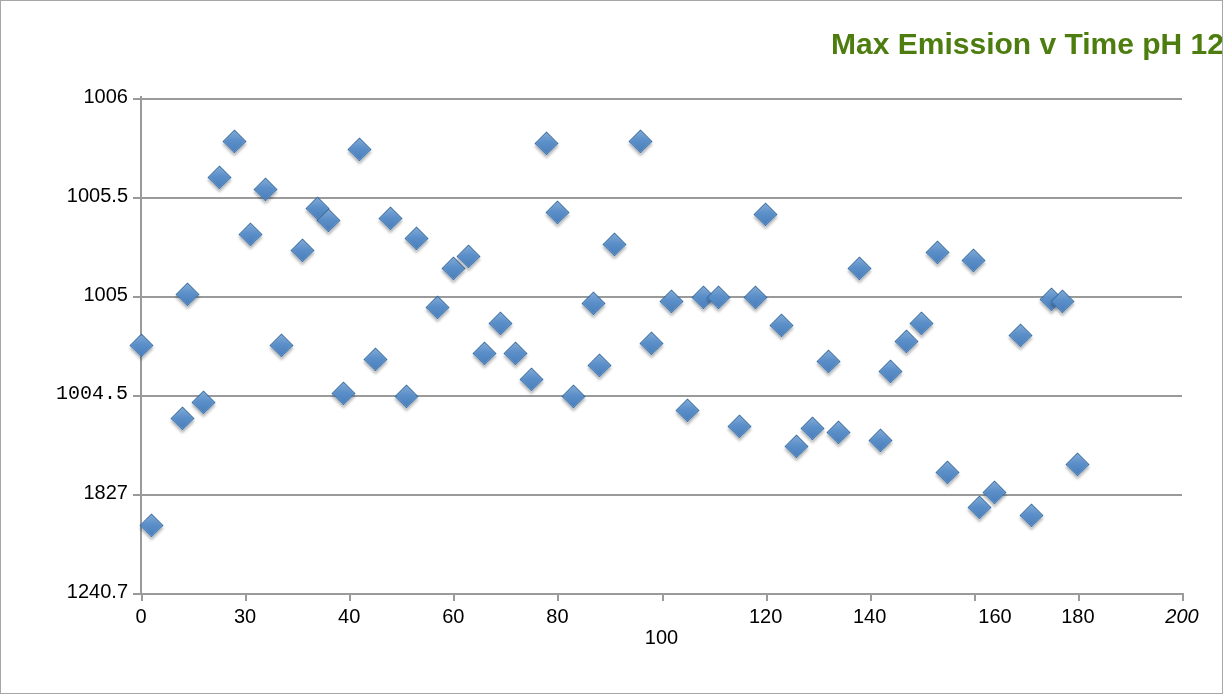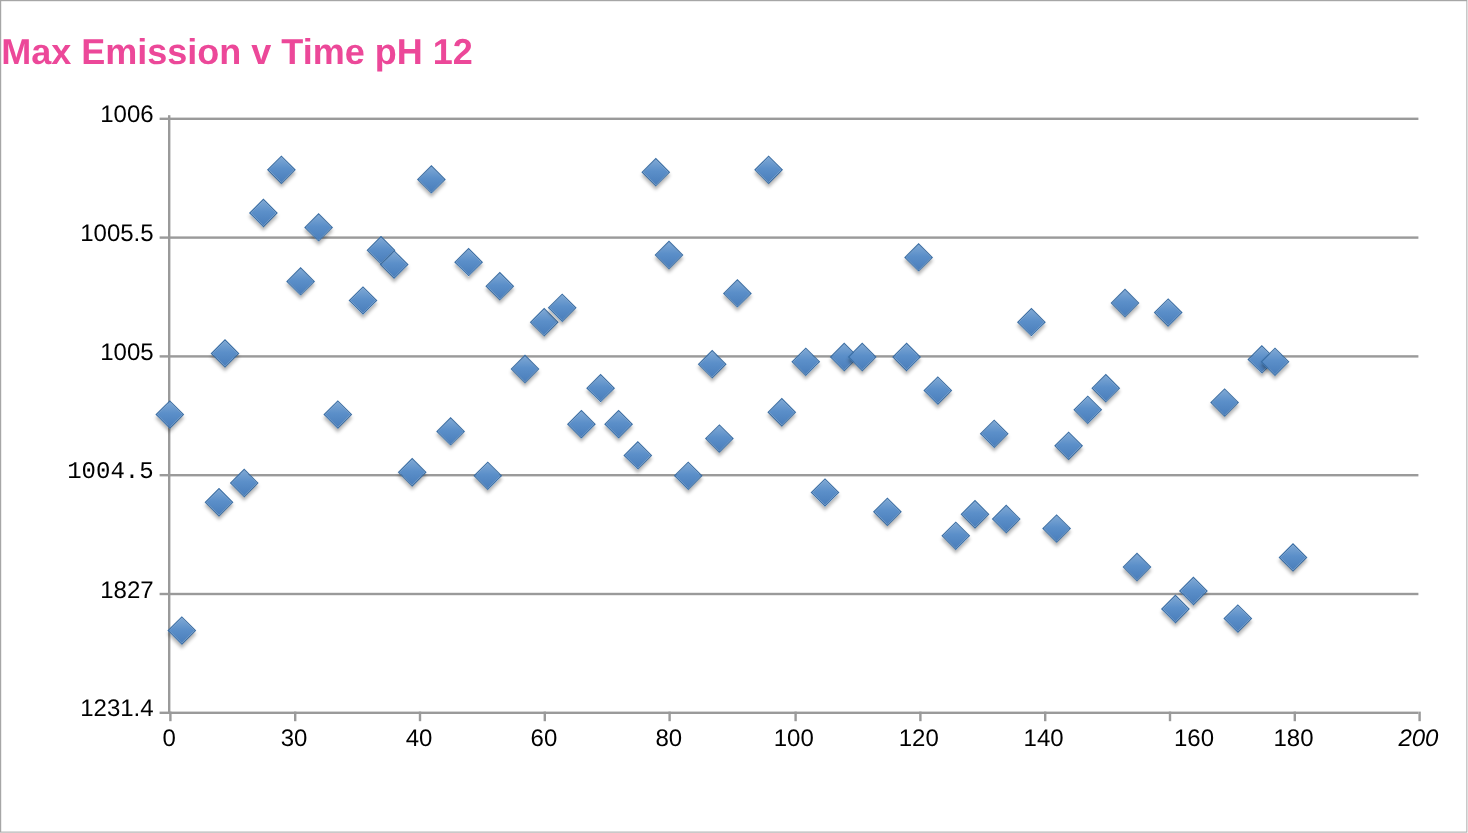--- a/index.html
+++ b/index.html
@@ -17,24 +17,24 @@
     background: #ffffff;
     border: 1px solid #a6a6a6;
     box-sizing: border-box;
     overflow: hidden;
   }
   #chart-title {
     position: absolute;
     left: 0;
     top: 26px;
     width: 1223px;
-    text-align: left;
+    text-align: right;
     font-size: 30px;
     font-weight: bold;
-    color: #ec4899;
+    color: #4d7c0f;
     letter-spacing: 0px;
   }
   
   #plot-area {
     position: absolute;
     left: 140px;
     top: 97px;
     width: 1041px;
     height: 495px;
   }
@@ -181,21 +181,21 @@
       <div class="marker" title="164, 1004.01" style="left: 853.62px; top: 394.02px;"></div>
       <div class="marker" title="171, 1003.89" style="left: 890.055px; top: 417.78px;"></div>
       <div class="marker" title="169, 1004.8" style="left: 879.645px; top: 237.6px;"></div>
       <div class="marker" title="175, 1004.98" style="left: 910.875px; top: 201.96px;"></div>
       <div class="marker" title="177, 1004.97" style="left: 921.285px; top: 203.94px;"></div>
       <div class="marker" title="180, 1004.15" style="left: 936.9px; top: 366.3px;"></div>
     </div>
 
 
 <div class="y-tick" style="top: 592px;"></div>
-    <div class="y-label" style="top: 579px;">1231.4</div>
+    <div class="y-label" style="top: 579px;">1240.7</div>
     <div class="y-tick" style="top: 493px;"></div>
     <div class="y-label" style="top: 480px;">1827</div>
     <div class="y-tick" style="top: 394px;"></div>
     <div class="y-label" style="top: 381px; font-family: Liberation Mono, monospace;">1004.5</div>
     <div class="y-tick" style="top: 295px;"></div>
     <div class="y-label" style="top: 282px;">1005</div>
     <div class="y-tick" style="top: 196px;"></div>
     <div class="y-label" style="top: 183px;">1005.5</div>
     <div class="y-tick" style="top: 97px;"></div>
     <div class="y-label" style="top: 84px;">1006</div>
@@ -203,21 +203,21 @@
     <div class="x-label" style="left: 140px;">0</div>
     <div class="x-tick" style="left: 244.1px;"></div>
     <div class="x-label" style="left: 244.1px;">30</div>
     <div class="x-tick" style="left: 348.2px;"></div>
     <div class="x-label" style="left: 348.2px;">40</div>
     <div class="x-tick" style="left: 452.3px;"></div>
     <div class="x-label" style="left: 452.3px;">60</div>
     <div class="x-tick" style="left: 556.4px;"></div>
     <div class="x-label" style="left: 556.4px;">80</div>
     <div class="x-tick" style="left: 660.5px;"></div>
-    <div class="x-label" style="left: 660.5px;">100</div>
+    <div class="x-label" style="left: 660.5px; margin-top: 21px;">100</div>
     <div class="x-tick" style="left: 764.6px;"></div>
     <div class="x-label" style="left: 764.6px;">120</div>
     <div class="x-tick" style="left: 868.7px;"></div>
     <div class="x-label" style="left: 868.7px;">140</div>
     <div class="x-tick" style="left: 972.8px;"></div>
     <div class="x-label" style="left: 994px;">160</div>
     <div class="x-tick" style="left: 1076.9px;"></div>
     <div class="x-label" style="left: 1076.9px;">180</div>
     <div class="x-tick" style="left: 1181px;"></div>
     <div class="x-label" style="left: 1181px; font-style: italic;">200</div>

